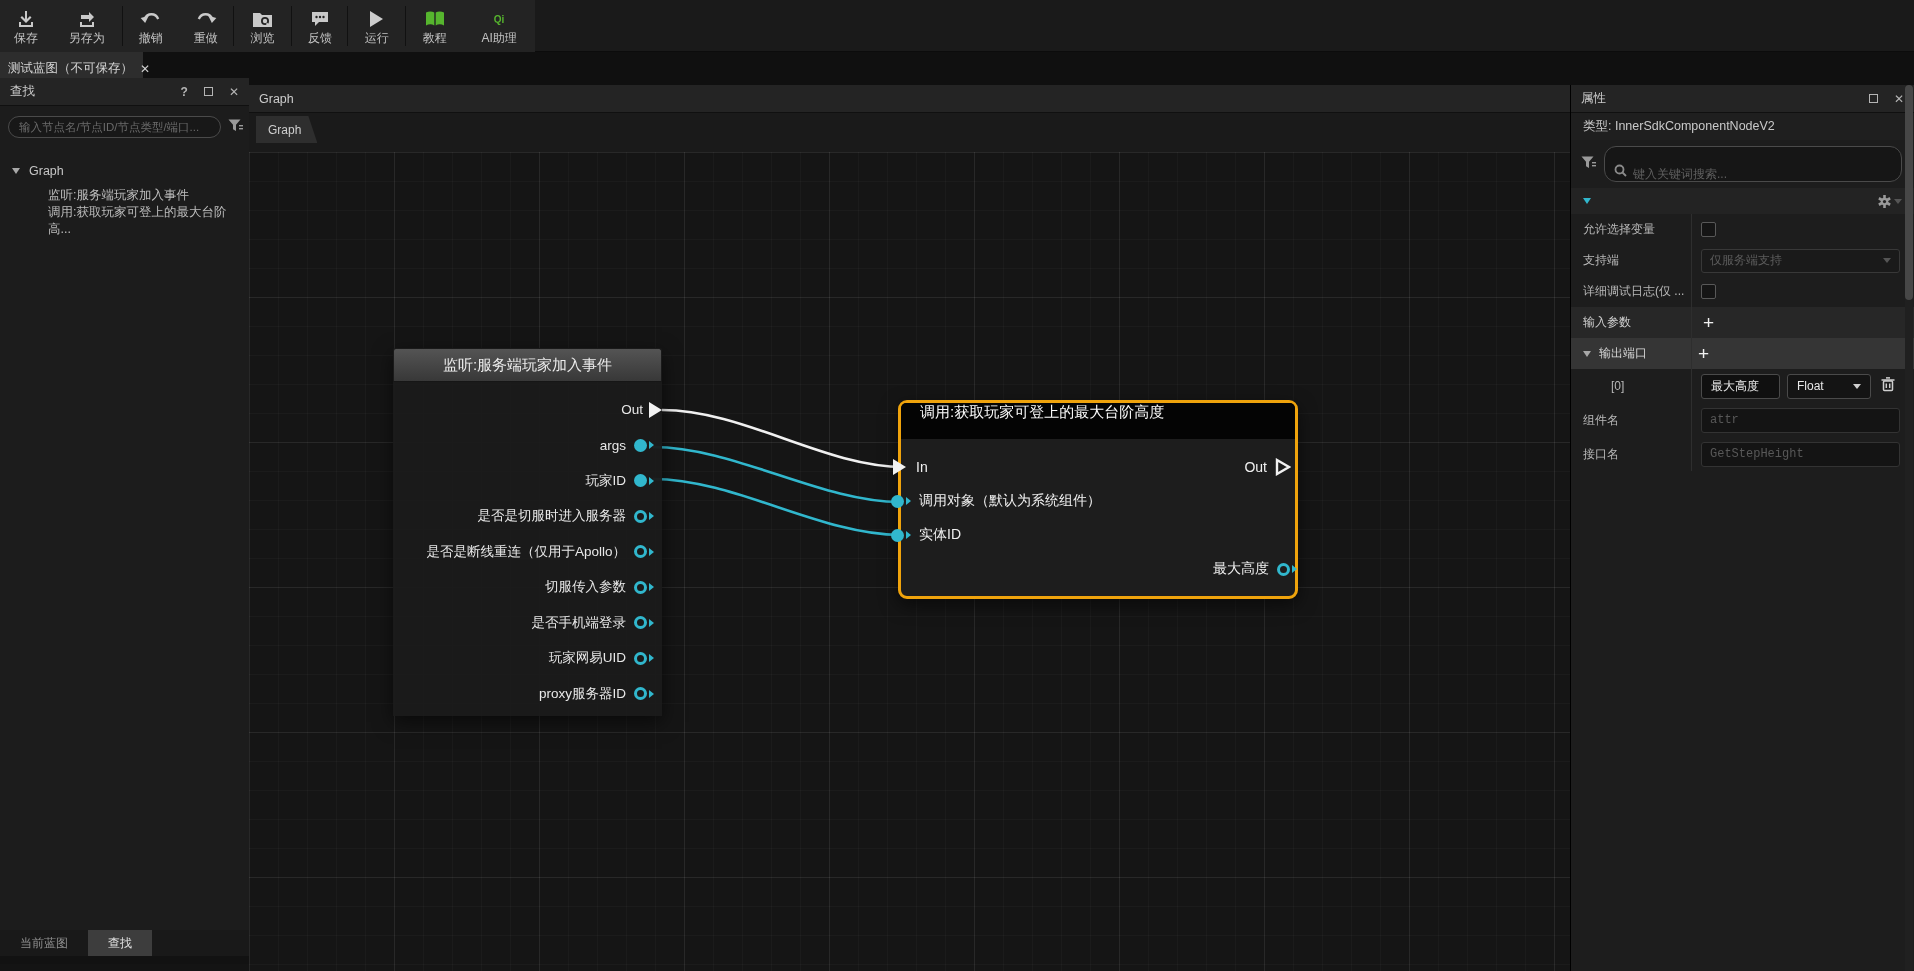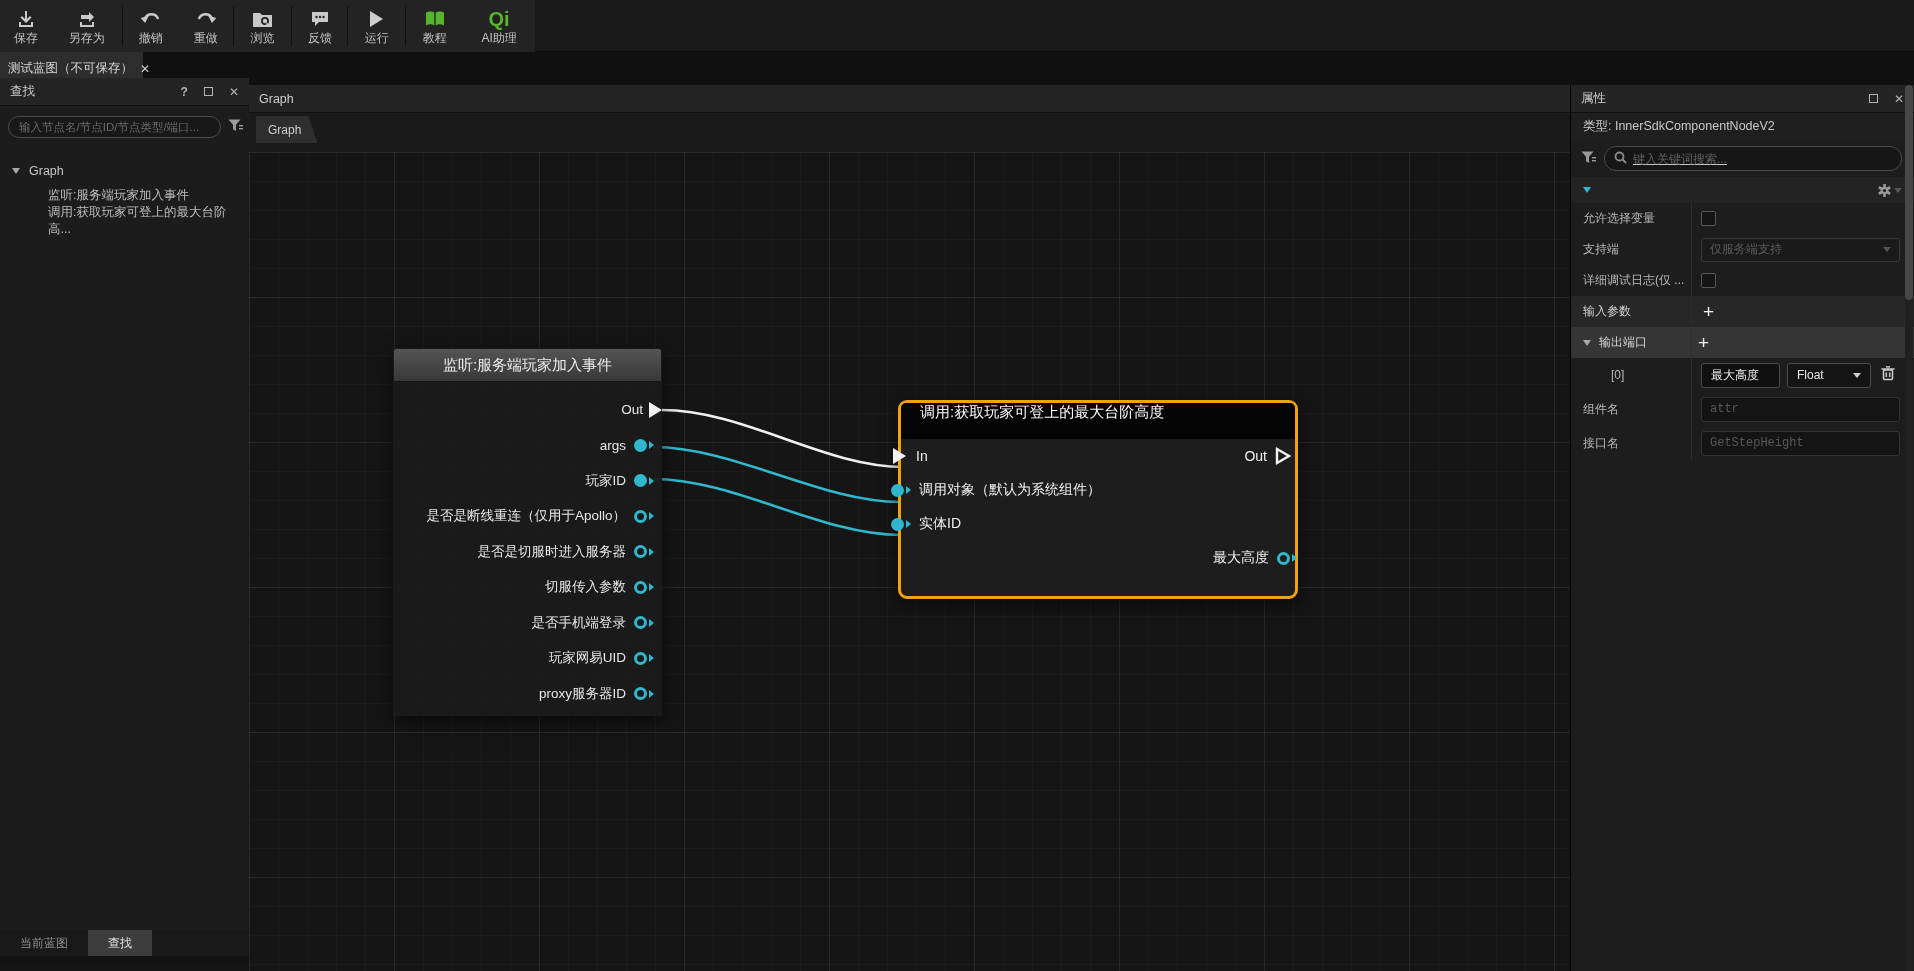--- a/index.html
+++ b/index.html
@@ -12,21 +12,21 @@
     background:#1a1a1a; border-bottom:1px solid #0c0c0c; }
   .toolbar-inner { position:absolute; left:0; top:0; height:52px; width:535px;
     background:#232323; display:flex; align-items:stretch; }
   .tb-btn { display:flex; flex-direction:column; align-items:center; justify-content:center;
     gap:2px; cursor:default; }
   .tb-btn .tb-icon { height:22px; display:flex; align-items:center; justify-content:center; }
   .tb-btn .tb-label { font-size:12px; color:#c2c2c2; line-height:12px; }
   .tb-sep { width:1px; background:#111; margin:6px 0; }
   .run-triangle { width:0; height:0; border-left:13px solid #cdcdcd;
     border-top:8px solid transparent; border-bottom:8px solid transparent; }
-  .qi-logo { color:#56b52e; font-weight:bold; font-size:20px; }
+  .qi-logo { color:#56b52e; font-weight:bold; font-size:10px; }
 
   
   .tabbar { position:absolute; left:0; top:52px; width:1914px; height:33px; background:#101010; }
   .doc-tab { position:absolute; left:0; top:0; width:143px; height:33px; background:#2d2d2d;
     display:flex; align-items:center; padding:0 8px; gap:7px; }
   .doc-tab .doc-tab-label { font-size:12.5px; color:#d6d6d6; white-space:nowrap; }
   .doc-tab .x { color:#cfcfcf; font-size:12px; font-weight:bold; }
 
   
   .left-panel { position:absolute; left:0; top:78px; width:249px; height:886px; background:#1c1c1c; }
@@ -93,35 +93,35 @@
   .n1-row { height:35.5px; display:flex; align-items:center; justify-content:flex-end;
     padding-right:8px; gap:8px; }
   .n1-row .plabel { font-size:13.5px; color:#e8e8e8; white-space:nowrap; }
   .n1-row.exec-row { padding-right:0; gap:6px; }
 
   
   .node2 { left:649px; top:248px; width:400px; height:199px;
     border:3px solid #efa30c; border-radius:9px; background:#1d1d1d; }
   .node2 .n2-header { height:36px; background:#040404; border-radius:5px 5px 0 0;
     display:flex; padding-left:19px; font-size:15px; color:#fafafa; }
-  .node2 .n2-body { }
+  .node2 .n2-body { padding-top:11px; }
   .n2-row { height:34px; display:flex; align-items:center; position:relative; }
   .n2-label { font-size:14px; color:#f0f0f0; white-space:nowrap; }
   .n2-in-pin { margin-left:-8px; margin-right:10px; }
   .n2-circle-wrap { display:flex; align-items:center; margin-left:-10px; margin-right:8px; }
   .n2-right { margin-left:auto; display:flex; align-items:center; padding-right:6px; gap:8px; }
   .n2-right.out-port { padding-right:4px; }
   .exec-hollow { width:16px; height:18px; }
 
   
   .type-row { height:27px; display:flex; align-items:center; padding:0 12px;
     font-size:12.5px; color:#c9c9c9; background:#1f1f1f; }
   .rp-search { display:flex; align-items:center; padding:6px 12px 6px 10px; gap:8px; }
-  .rp-pill { flex:1; height:25px; border:1px solid #4a4a4a; border-radius:12px; background:#161616;
-    display:flex; align-items:center; padding:0 9px; gap:6px;text-decoration:underline; }
+  .rp-pill { flex:1; height:36px; border:1px solid #4a4a4a; border-radius:12px; background:#161616;
+    display:flex; align-items:flex-end; padding:0 9px; gap:6px; }
   .rp-pill input { flex:1; background:transparent; border:none; outline:none; color:#bbb;
     font-size:12px; font-family:"Liberation Sans","DejaVu Sans",sans-serif; }
   .rp-pill input::placeholder { color:#5f5f5f; }
   .rp-section { height:26px; background:#232323; display:flex; align-items:center;
     padding:0 12px; }
   .rp-section .spacer { flex:1; }
   .rp-rows { position:relative; }
   .rp-rows .v-divider { position:absolute; left:120px; top:0; bottom:0; width:1px; background:#2e2e2e; }
   .prop-row { height:31px; display:flex; align-items:center; padding-left:12px; font-size:12px; color:#b8b8b8; }
   .prop-label { width:108px; flex:0 0 auto; white-space:nowrap; overflow:hidden; }
@@ -329,28 +329,28 @@
               </span>
           </div>
           <div class="n1-row">
             <span class="plabel">玩家ID</span>
             <span style="display:flex;align-items:center">
                 <span class="port-circle pc-filled"></span>
                 <span class="pc-caret"></span>
               </span>
           </div>
           <div class="n1-row">
+            <span class="plabel">是否是切服时进入服务器</span>
+            <span style="display:flex;align-items:center">
+                <span class="port-circle pc-ring"></span>
+                <span class="pc-caret"></span>
+              </span>
+          </div>
+          <div class="n1-row">
             <span class="plabel">是否是断线重连（仅用于Apollo）</span>
-            <span style="display:flex;align-items:center">
-                <span class="port-circle pc-ring"></span>
-                <span class="pc-caret"></span>
-              </span>
-          </div>
-          <div class="n1-row">
-            <span class="plabel">是否是切服时进入服务器</span>
             <span style="display:flex;align-items:center">
                 <span class="port-circle pc-ring"></span>
                 <span class="pc-caret"></span>
               </span>
           </div>
           <div class="n1-row">
             <span class="plabel">切服传入参数</span>
             <span style="display:flex;align-items:center">
                 <span class="port-circle pc-ring"></span>
                 <span class="pc-caret"></span>

